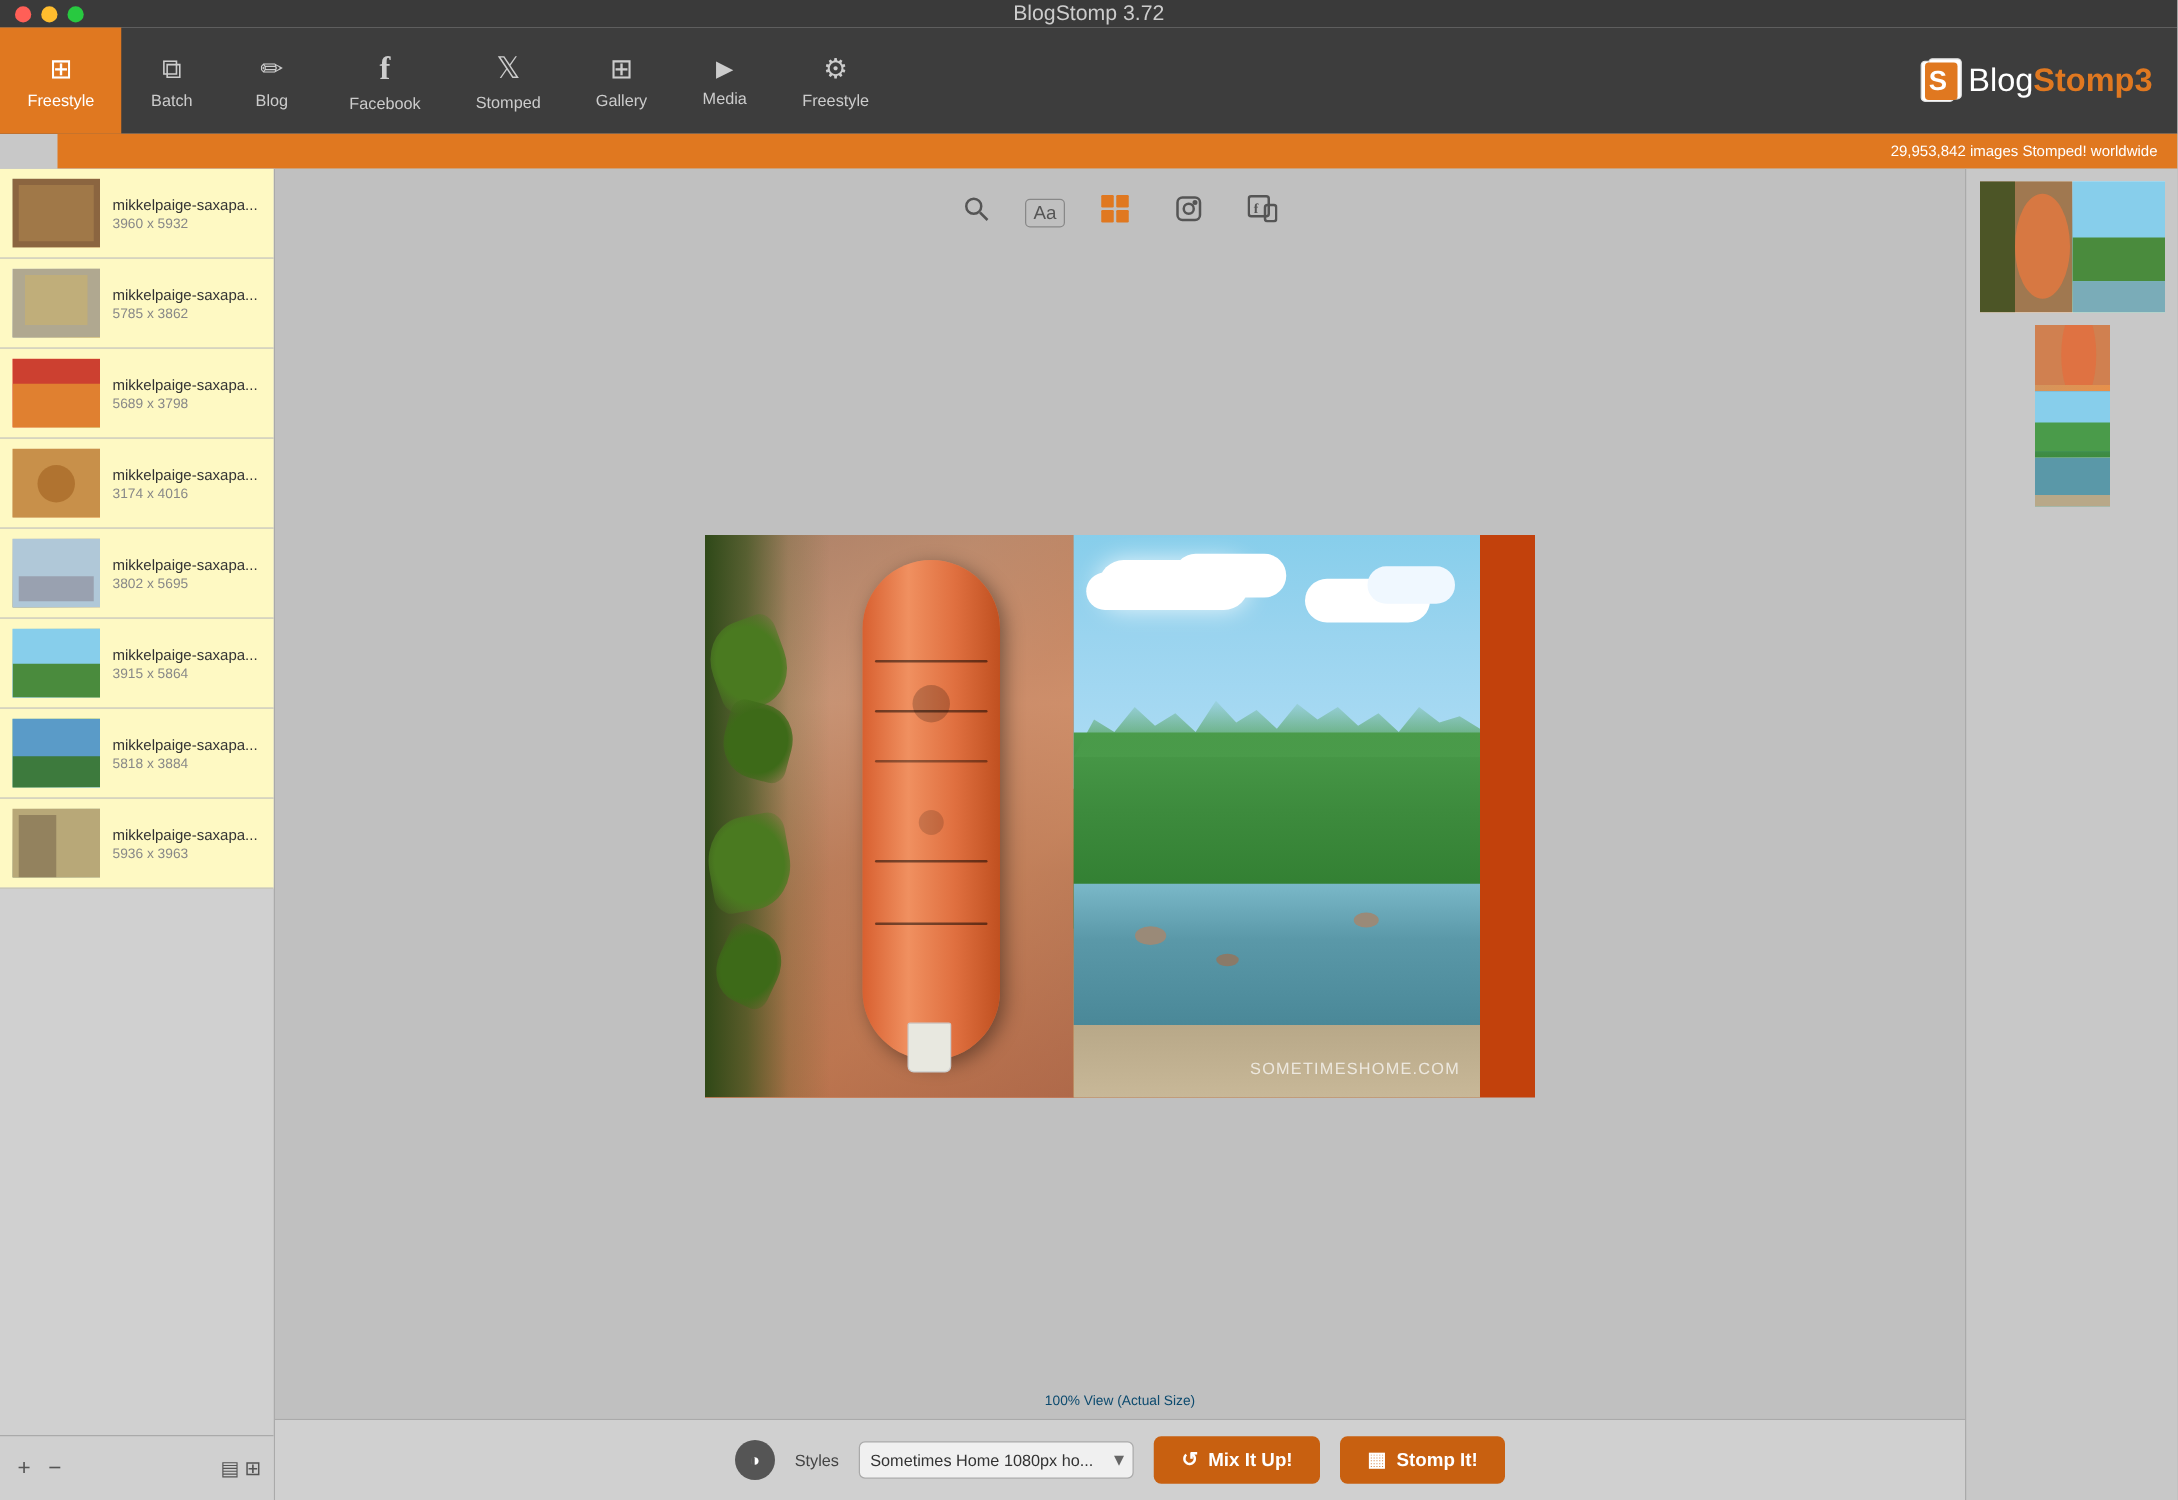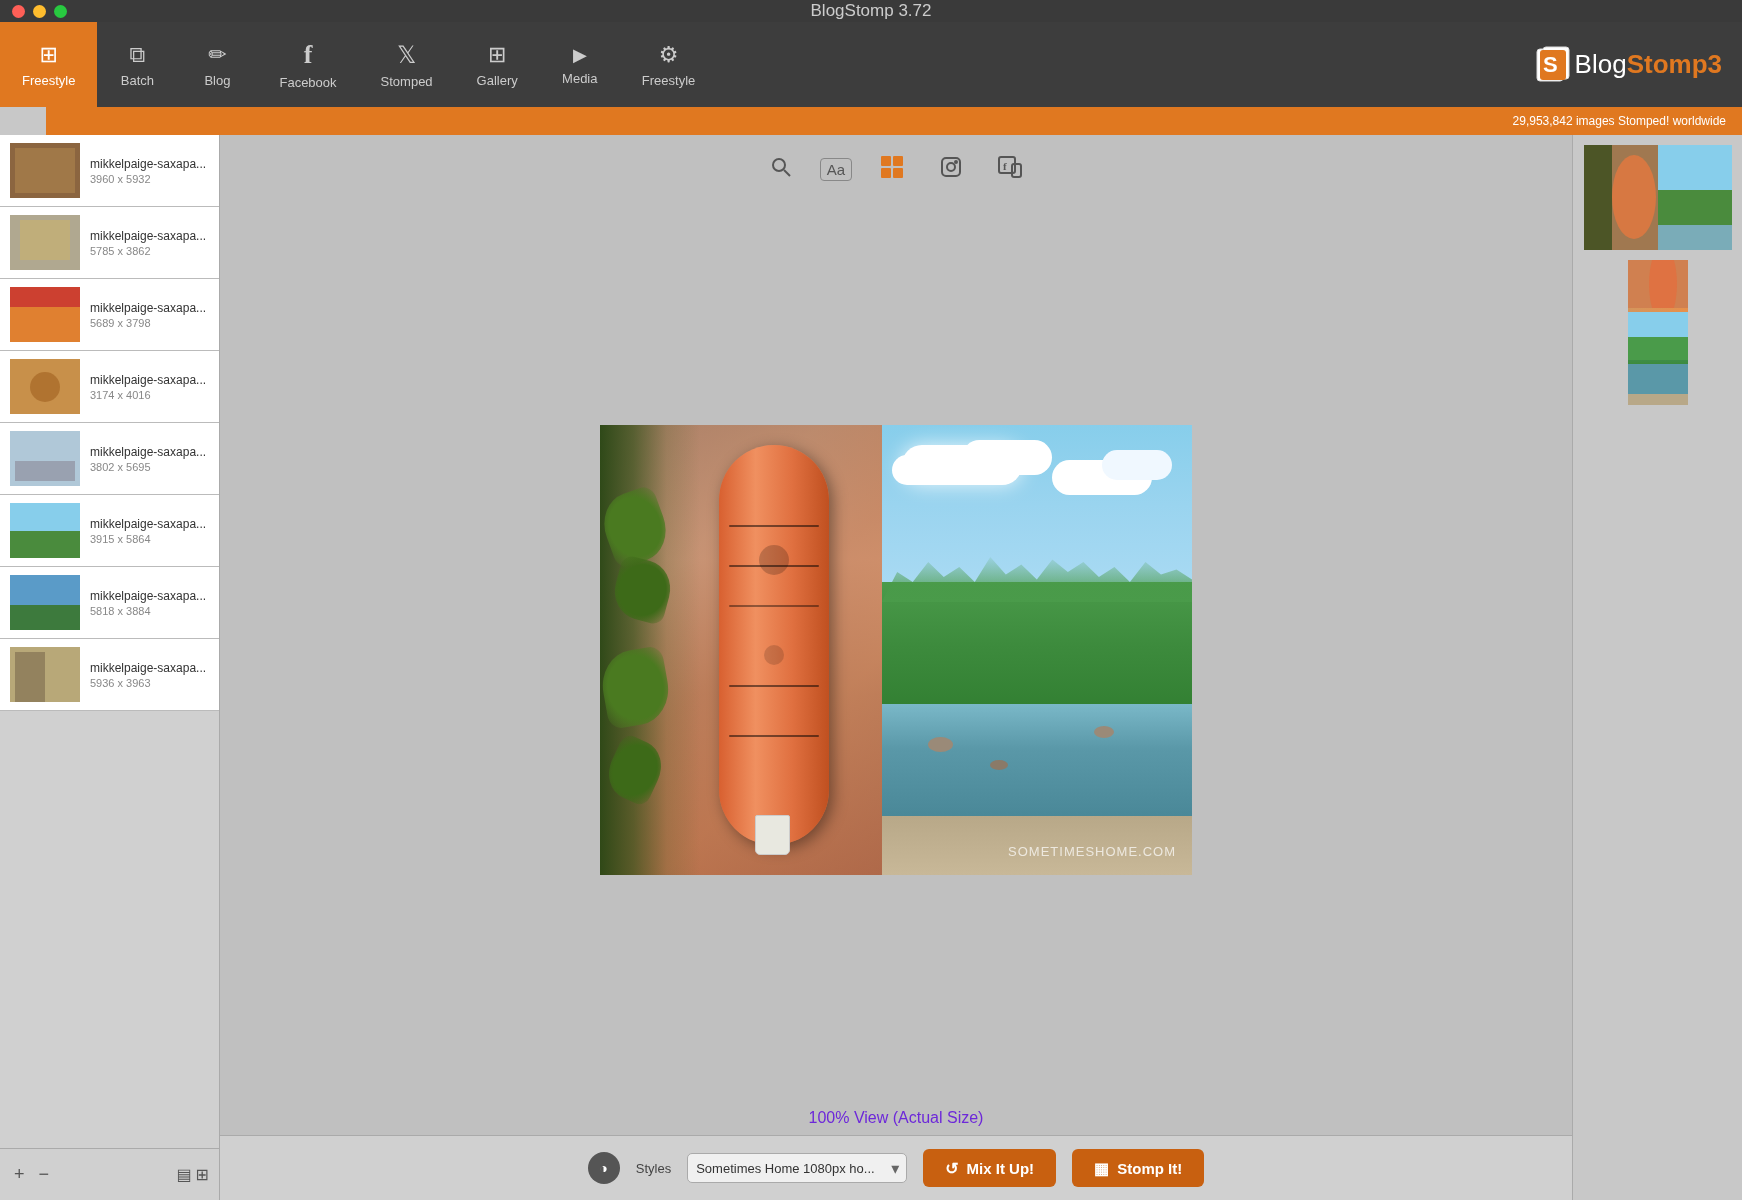--- a/index.html
+++ b/index.html
@@ -88,21 +88,21 @@
       border-right: 1px solid #aaa;
       overflow-y: auto;
       flex-shrink: 0;
     }
     .sidebar-item {
       display: flex;
       align-items: center;
       padding: 8px 10px;
       border-bottom: 1px solid #bbb;
       cursor: pointer;
-      background: #ffffff;
+      background: #fef9c3;
     }
     .sidebar-thumb {
       width: 70px; height: 55px;
       background: #888;
       flex-shrink: 0;
       margin-right: 10px;
       overflow: hidden;
       display: flex;
       align-items: center;
       justify-content: center;
@@ -157,21 +157,21 @@
 
     
     .canvas-wrapper {
       flex: 1;
       display: flex;
       align-items: center;
       justify-content: center;
       width: 100%;
     }
     .canvas-image {
-      width: 592px;
+      width: 664px;
       height: 450px;
       background: #c2410c;
       display: flex;
       overflow: hidden;
       position: relative;
     }
     .canvas-left {
       width: 295px;
       height: 450px;
       background: linear-gradient(135deg, #8a7a60 0%, #c49a6c 30%, #d4874a 50%, #e8904a 70%, #bf6b3a 100%);
@@ -188,22 +188,22 @@
       position: absolute;
       bottom: 16px;
       right: 16px;
       color: rgba(255,255,255,0.7);
       font-size: 13px;
       font-weight: 500;
       letter-spacing: 1px;
     }
 
     .canvas-status {
-      font-size: 16px;
-      color: #6d28d9;
+      font-size: 11px;
+      color: #0c4a6e;
       padding: 8px 0;
     }
 
     
     .bottom-bar {
       width: 100%;
       height: 65px;
       background: #d0d0d0;
       border-top: 1px solid #aaa;
       display: flex;

